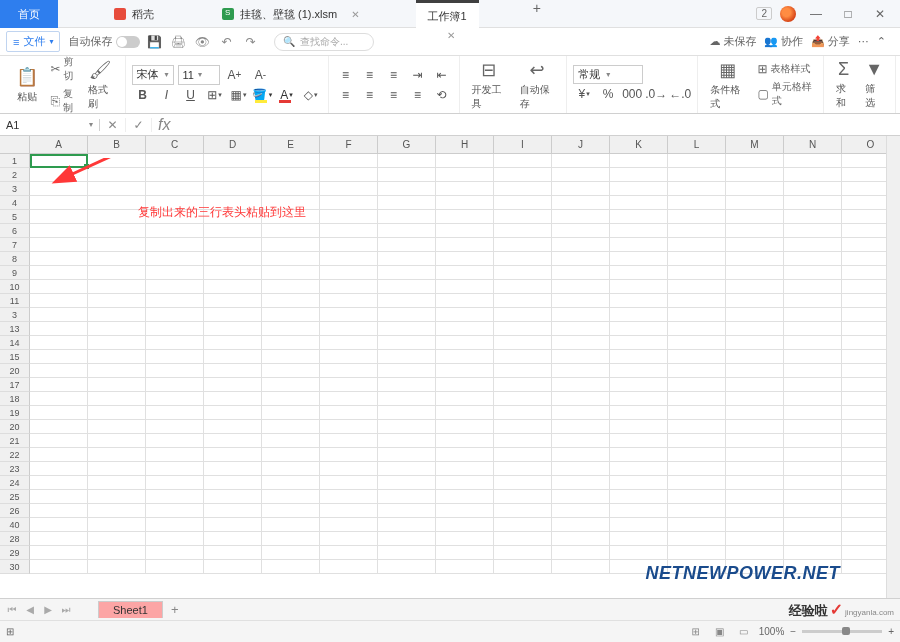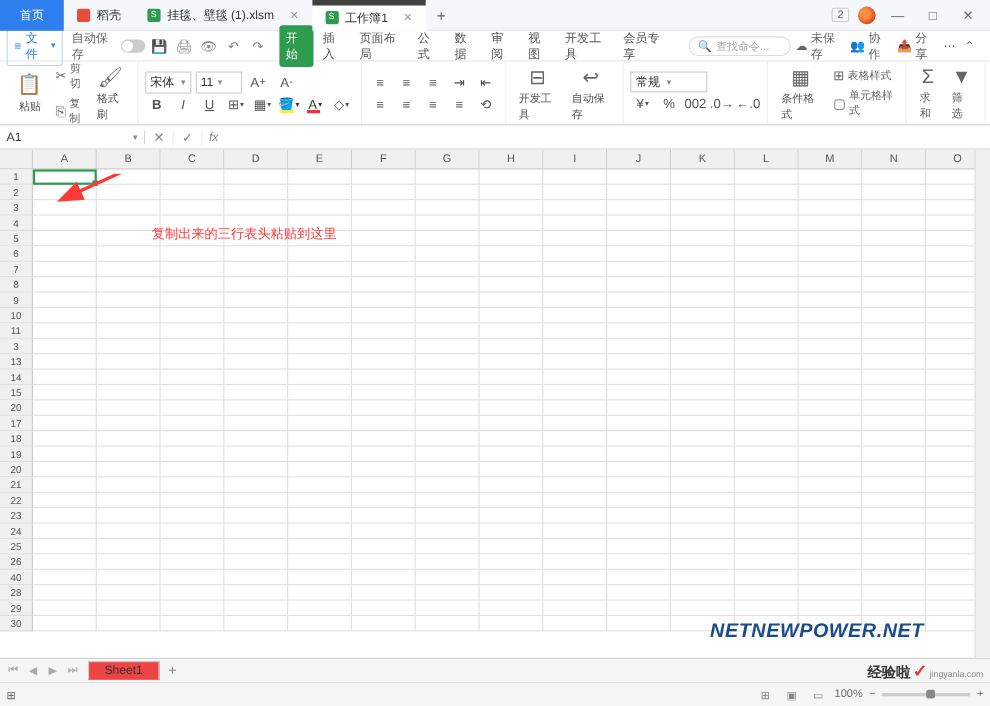--- a/index.html
+++ b/index.html
@@ -1,19 +1,19 @@
 <!DOCTYPE html>
 <html><head>
   <meta charset="utf-8">
   <style>
     * { margin: 0; padding: 0; box-sizing: border-box; }
     body { font-family: "Microsoft YaHei", Arial, sans-serif; font-size: 12px; color: #333; background: #fff; width: 900px; height: 642px; overflow: hidden; position: relative; }
     
     
-    .titlebar { height: 28px; background: #f5f7fa; display: flex; align-items: center; border-bottom: 1px solid #e0e0e0; }
+    .titlebar { height: 28px; background: #f5f7fa; display: flex; border-bottom: 1px solid #e0e0e0; gap: 44px; }
     .tab { height: 28px; display: flex; align-items: center; padding: 0 12px; gap: 6px; font-size: 11px; cursor: pointer; position: relative; }
     .tab.home { background: #2e7eee; color: #fff; padding: 0 18px; }
     .tab .close { margin-left: 8px; color: #999; font-size: 10px; }
     .tab-add { padding: 0 10px; color: #666; font-size: 14px; }
     .window-controls { margin-left: auto; display: flex; align-items: center; gap: 8px; padding-right: 8px; }
     .wc-btn { width: 24px; height: 20px; display: flex; align-items: center; justify-content: center; cursor: pointer; color: #666; }
     .badge-num { border: 1px solid #ccc; padding: 0 4px; font-size: 10px; border-radius: 2px; color: #666; }
     .avatar { width: 16px; height: 16px; border-radius: 50%; background: radial-gradient(circle at 40% 40%, #ff8c42 30%, #d64518 70%); }
     
     
@@ -42,25 +42,25 @@
     .font-size { display: flex; align-items: center; border: 1px solid #ccc; padding: 1px 4px; font-size: 11px; width: 42px; gap: 4px; }
     .btn-row { display: flex; gap: 2px; }
     .tbtn { width: 22px; height: 20px; display: flex; align-items: center; justify-content: center; cursor: pointer; color: #555; font-size: 12px; }
     .tbtn.dd::after { content: '▾'; font-size: 7px; margin-left: 1px; }
     .fill-btn { color: #333; position: relative; }
     .fill-btn .underline { position: absolute; bottom: 2px; left: 3px; width: 12px; height: 3px; background: #ffeb3b; }
     .font-color .underline { background: #e53935; }
     
     
     .formula-row { height: 22px; display: flex; align-items: center; border-bottom: 1px solid #d0d0d0; }
-    .name-box { width: 132px; border-right: 1px solid #d0d0d0; padding: 0 6px; display: flex; align-items: center; justify-content: space-between; font-size: 11px; text-align: right; }
+    .name-box { width: 100px; border-right: 1px solid #d0d0d0; padding: 0 6px; display: flex; align-items: center; justify-content: space-between; font-size: 11px; text-align: right; }
     .name-box .dd { color: #888; font-size: 8px; }
     .fx-area { display: flex; align-items: center; flex: 1; }
     .fx-btn { width: 26px; height: 100%; display: flex; align-items: center; justify-content: center; color: #888; border-right: 1px solid #eee; }
-    .fx-label { padding: 0 6px; font-style: italic; color: #888; font-size: 11px; }
+    .fx-label { padding: 0 6px; font-style: italic; color: #888; font-size: 16px; }
     
     
     .grid-container { position: relative; height: 462px; overflow: hidden; }
     .col-headers { display: flex; height: 18px; background: #f0f0f0; }
     .corner { width: 30px; height: 18px; border-right: 1px solid #ccc; border-bottom: 1px solid #ccc; background: #f0f0f0; }
     .col-h { width: 58px; height: 18px; border-right: 1px solid #ccc; border-bottom: 1px solid #ccc; display: flex; align-items: center; justify-content: center; font-size: 10px; color: #555; background: #f0f0f0; cursor: pointer; }
     .grid-body { display: flex; }
     .row-headers { width: 30px; }
     .row-h { height: 14px; border-right: 1px solid #ccc; border-bottom: 1px solid #ddd; display: flex; align-items: center; justify-content: center; font-size: 9px; color: #555; background: #f0f0f0; cursor: pointer; }
     .cells { flex: 1; position: relative; }
@@ -70,21 +70,21 @@
     .active-cell::after { content: ''; position: absolute; right: -3px; bottom: -3px; width: 5px; height: 5px; background: #2e9b4f; }
     
     
     .arrow-svg { position: absolute; left: 50px; top: 158px; pointer-events: none; }
     .annotation { position: absolute; left: 138px; top: 204px; color: #ff3838; font-size: 12px; font-weight: 400; }
     
     
     .sheet-bar { height: 22px; display: flex; align-items: center; background: #f5f5f5; border-top: 1px solid #d0d0d0; padding: 0 4px; }
     .sheet-nav { display: flex; gap: 2px; }
     .sheet-nav-btn { width: 16px; height: 16px; display: flex; align-items: center; justify-content: center; color: #aaa; font-size: 10px; cursor: pointer; }
-    .sheet-tab { padding: 2px 14px; background: #ef4444; border: 1px solid #ccc; border-bottom: none; font-size: 11px; margin-left: 6px; cursor: pointer; }
+    .sheet-tab { padding: 2px 14px; background: #fca5a5; border: 1px solid #ccc; border-bottom: none; font-size: 11px; margin-left: 24px; cursor: pointer; }
     .sheet-add { padding: 0 8px; color: #888; font-size: 13px; cursor: pointer; }
     
     
     .statusbar { height: 22px; display: flex; align-items: center; background: #f5f5f5; border-top: 1px solid #e0e0e0; padding: 0 6px; font-size: 10px; color: #666; }
     .status-right { margin-left: auto; display: flex; align-items: center; gap: 6px; }
     .view-btn { width: 18px; height: 14px; display: flex; align-items: center; justify-content: center; color: #888; cursor: pointer; }
     .zoom-slider { width: 80px; height: 3px; background: #ccc; position: relative; }
     .zoom-slider::after { content: ''; position: absolute; left: 40px; top: -3px; width: 8px; height: 8px; background: #888; border-radius: 2px; }
     
     
@@ -106,21 +106,21 @@
   <div class="tab home">首页</div>
   <div class="tab">
     <span class="doc-icon-red"></span>
     <span>稻壳</span>
   </div>
   <div class="tab">
     <span class="doc-icon-green"></span>
     <span>挂毯、壁毯 (1).xlsm</span>
     <span class="close">✕</span>
   </div>
-  <div class="tab" style="background:#fff;border-top:5px solid #404040;">
+  <div class="tab" style="background:#fff;border-top:3px solid #404040;flex-direction:column;">
     <span class="doc-icon-green"></span>
     <span>工作簿1</span>
     <span class="close">✕</span>
   </div>
   <div class="tab-add">+</div>
   <div class="window-controls">
     <span class="badge-num">2</span>
     <span class="avatar"></span>
     <span class="wc-btn">—</span>
     <span class="wc-btn">□</span>
@@ -136,31 +136,20 @@
   </div>
   <div class="autosave">
     <span>自动保存</span>
     <span class="switch"></span>
   </div>
   <span class="qat-icon">💾</span>
   <span class="qat-icon">🖨</span>
   <span class="qat-icon">👁</span>
   <span class="qat-icon">↶</span>
   <span class="qat-icon">↷</span>
-  <div class="ribbon-tabs">
-    <div class="rtab active">开始</div>
-    <div class="rtab">插入</div>
-    <div class="rtab">页面布局</div>
-    <div class="rtab">公式</div>
-    <div class="rtab">数据</div>
-    <div class="rtab">审阅</div>
-    <div class="rtab">视图</div>
-    <div class="rtab">开发工具</div>
-    <div class="rtab">会员专享</div>
-  </div>
   <div class="search-box">
     <span>🔍</span>
     <span>查找命令...</span>
   </div>
   <div class="right-actions">
     <div class="ract">
       <span>☁</span>
       <span>未保存</span>
     </div>
     <div class="ract">
@@ -254,21 +243,21 @@
     </div>
   </div>
   <div class="rgroup">
     <div class="font-select" style="width:70px;">
         <span>常规</span>
         <span style="font-size:8px;color:#888;">▾</span>
       </div>
     <div class="btn-row">
       <span class="tbtn dd">¥</span>
       <span class="tbtn">%</span>
-      <span class="tbtn">002</span>
+      <span class="tbtn">000</span>
       <span class="tbtn">.0→</span>
       <span class="tbtn">←.0</span>
     </div>
   </div>
   <div class="rgroup horiz">
     <div class="rbig">
       <span class="bicon">▦</span>
       <span>条件格式</span>
     </div>
     <div>

